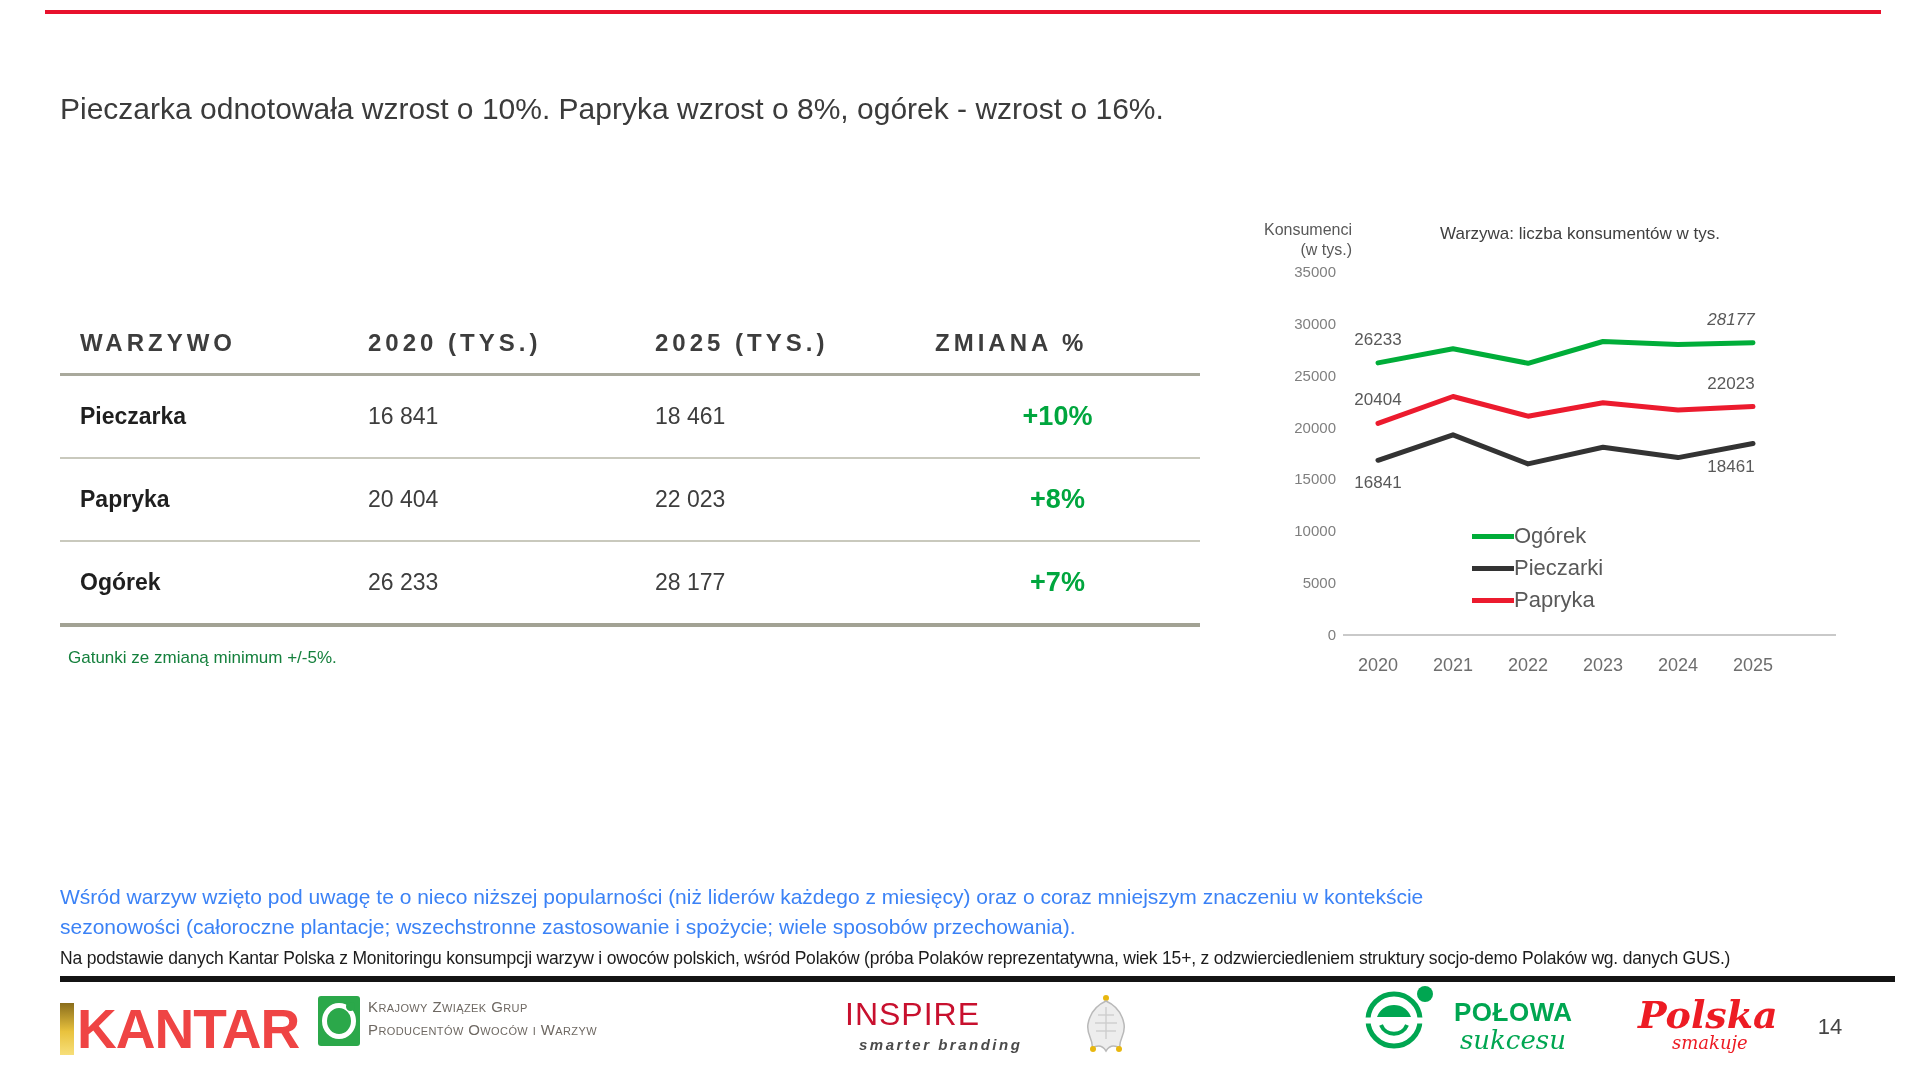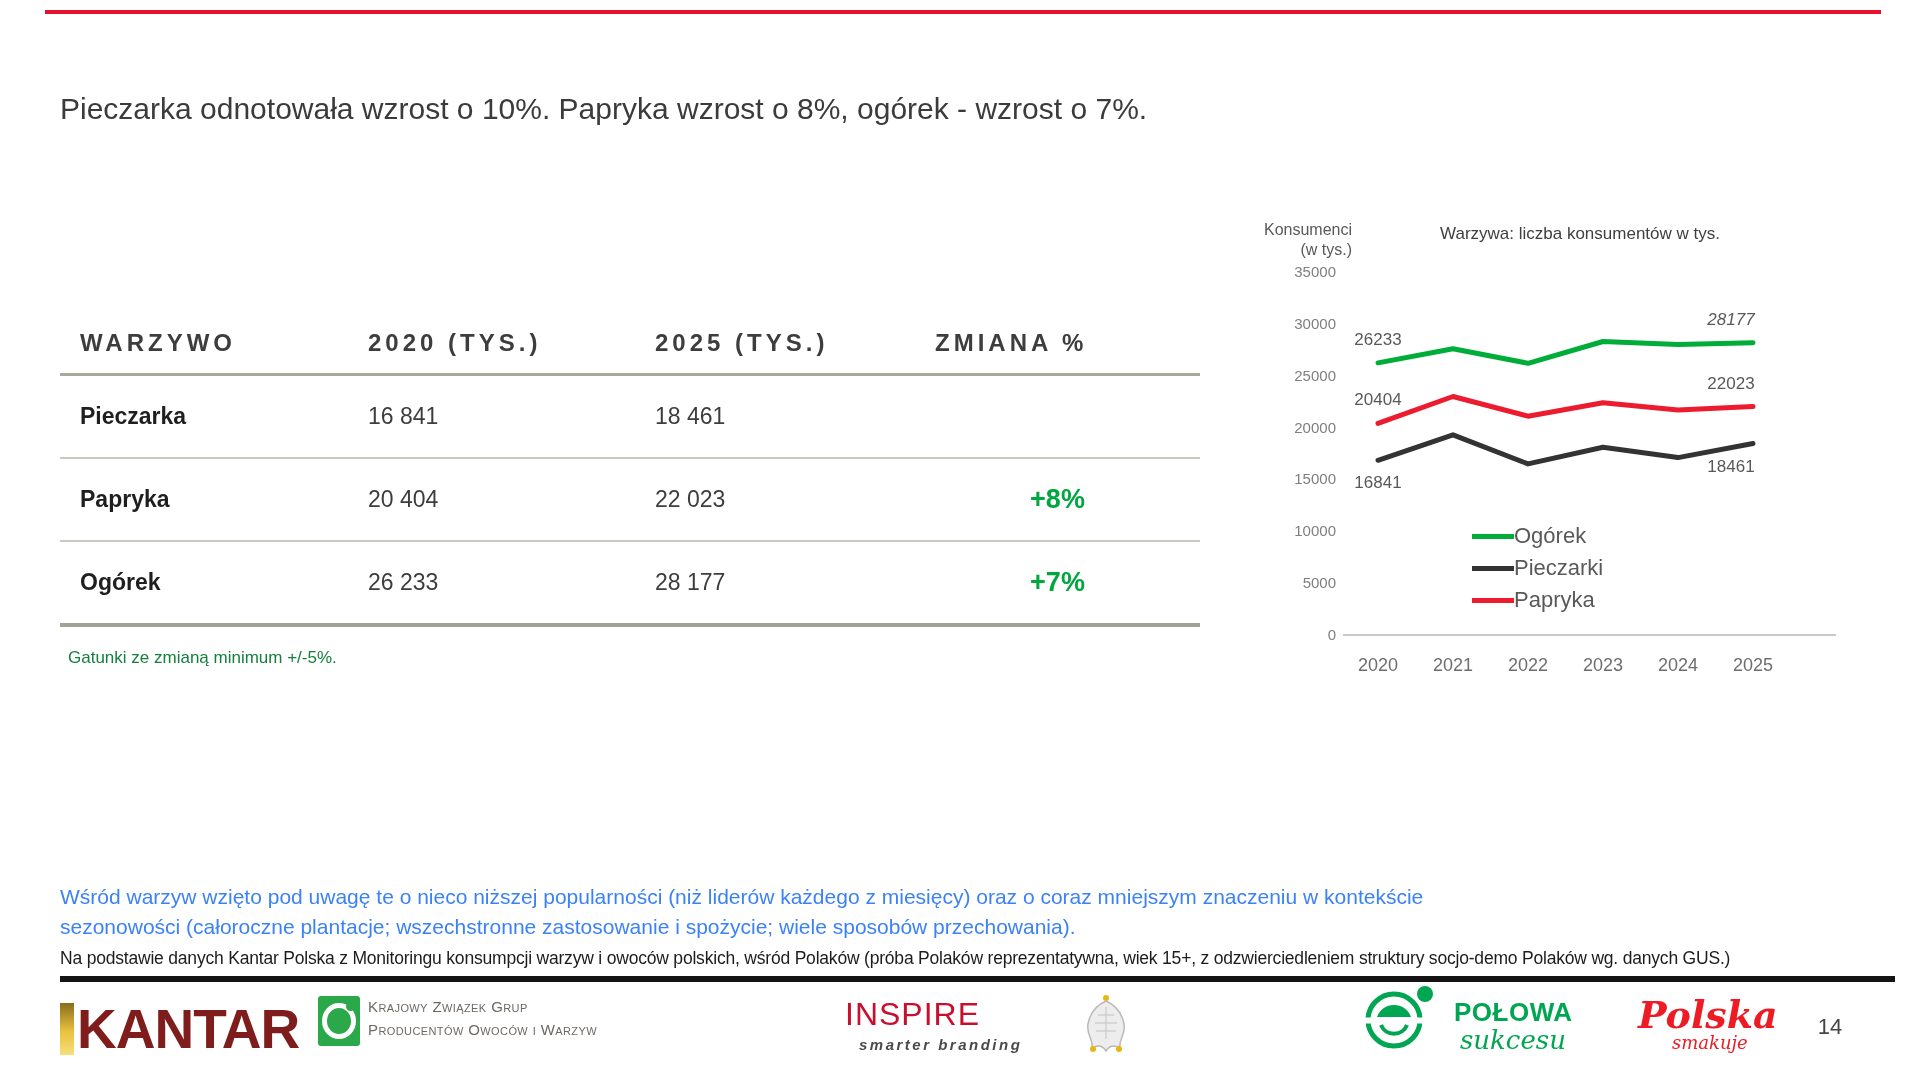--- a/index.html
+++ b/index.html
@@ -40,21 +40,21 @@
   .ltext{font-size:22px;color:#595959;white-space:nowrap;}
 
   
   .note-par{position:absolute;left:60px;top:882px;width:1470px;font-size:21px;line-height:1.42;color:#3b82f6;}
   .note-src{position:absolute;left:60px;top:948px;width:1800px;font-size:17.5px;letter-spacing:-0.2px;color:#1c1c1c;}
   .footer-divider{position:absolute;left:60px;top:976px;width:1835px;height:6px;background:#141414;}
 
   
   .kantar{position:absolute;left:60px;top:1000px;display:flex;align-items:center;height:58px;}
   .kantar-bar{width:14px;height:52px;background:linear-gradient(180deg,#8a6d1c 0%,#e9c23d 55%,#f7df7a 100%);margin-right:3px;}
-  .kantar-word{font-size:55px;font-weight:800;letter-spacing:-1px;color:#7f1d1d;line-height:1;}
+  .kantar-word{font-size:55px;font-weight:800;letter-spacing:-1px;color:#ef4444;line-height:1;}
   .kzg{position:absolute;left:318px;top:996px;display:flex;align-items:flex-start;}
   .kzg-sq{width:42px;height:50px;background:#2ba84a;border-radius:3px;display:flex;align-items:center;justify-content:center;position:relative;}
   .kzg-ring{width:24px;height:26px;border:5px solid #ffffff;border-radius:50%;}
   .kzg-notch{position:absolute;right:5px;top:6px;width:9px;height:9px;background:#2ba84a;border-radius:50%;}
   .kzg-text{margin-left:8px;font-variant:small-caps;font-size:15px;line-height:1.5;letter-spacing:0.4px;color:#6e6862;}
   .inspire{position:absolute;left:845px;top:998px;}
   .inspire-word{font-family:Liberation Sans, sans-serif;font-size:32px;letter-spacing:1px;color:#c8102e;line-height:1;}
   .inspire-sub{margin-top:6px;margin-left:14px;font-style:italic;font-weight:bold;font-size:15px;letter-spacing:2.5px;color:#4a4a4a;}
   .minister{position:absolute;left:1080px;top:993px;display:flex;}
   .minister-text{margin-left:12px;font-size:21px;line-height:1.18;color:#3c3c3b;}
@@ -68,35 +68,36 @@
   .polska{position:absolute;left:1638px;top:996px;}
   .polska-name{font-family:"DejaVu Serif",serif;font-style:italic;font-weight:bold;font-size:38px;color:#ed1c24;line-height:1;}
   .polska-sub{font-family:"DejaVu Serif",serif;font-style:italic;font-size:18px;color:#ed1c24;line-height:1;margin-top:0px;margin-left:34px;}
   .page-num{position:absolute;left:1805px;top:1014px;width:50px;text-align:center;font-size:22px;color:#454545;}
 </style>
 </head>
 <body>
 
 <div class="top-line"></div>
 
-<h1 class="slide-title" style="font-weight:normal;margin:0;">Pieczarka odnotowała wzrost o 10%. Papryka wzrost o 8%, ogórek - wzrost o 7%.</h1>
+<h1 class="slide-title" style="font-weight:normal;margin:0;">Pieczarka odnotowała wzrost o 10%. Papryka wzrost o 8%, ogórek - wzrost o 16%.</h1>
 
 <div class="veg-table">
   <div class="t-grid t-head">
     <div>WARZYWO</div>
     <div>2020 (TYS.)</div>
     <div>2025 (TYS.)</div>
     <div>ZMIANA %</div>
   </div>
   <div class="rule-heavy"></div>
 
   <div class="t-grid t-row">
     <div class="veg-name">Pieczarka</div>
     <div>16 841</div>
     <div>18 461</div>
+    <div class="chg">+10%</div>
   </div>
   <div class="rule-light"></div>
 
   <div class="t-grid t-row">
     <div class="veg-name">Papryka</div>
     <div>20 404</div>
     <div>22 023</div>
     <div class="chg">+8%</div>
   </div>
   <div class="rule-light"></div>

